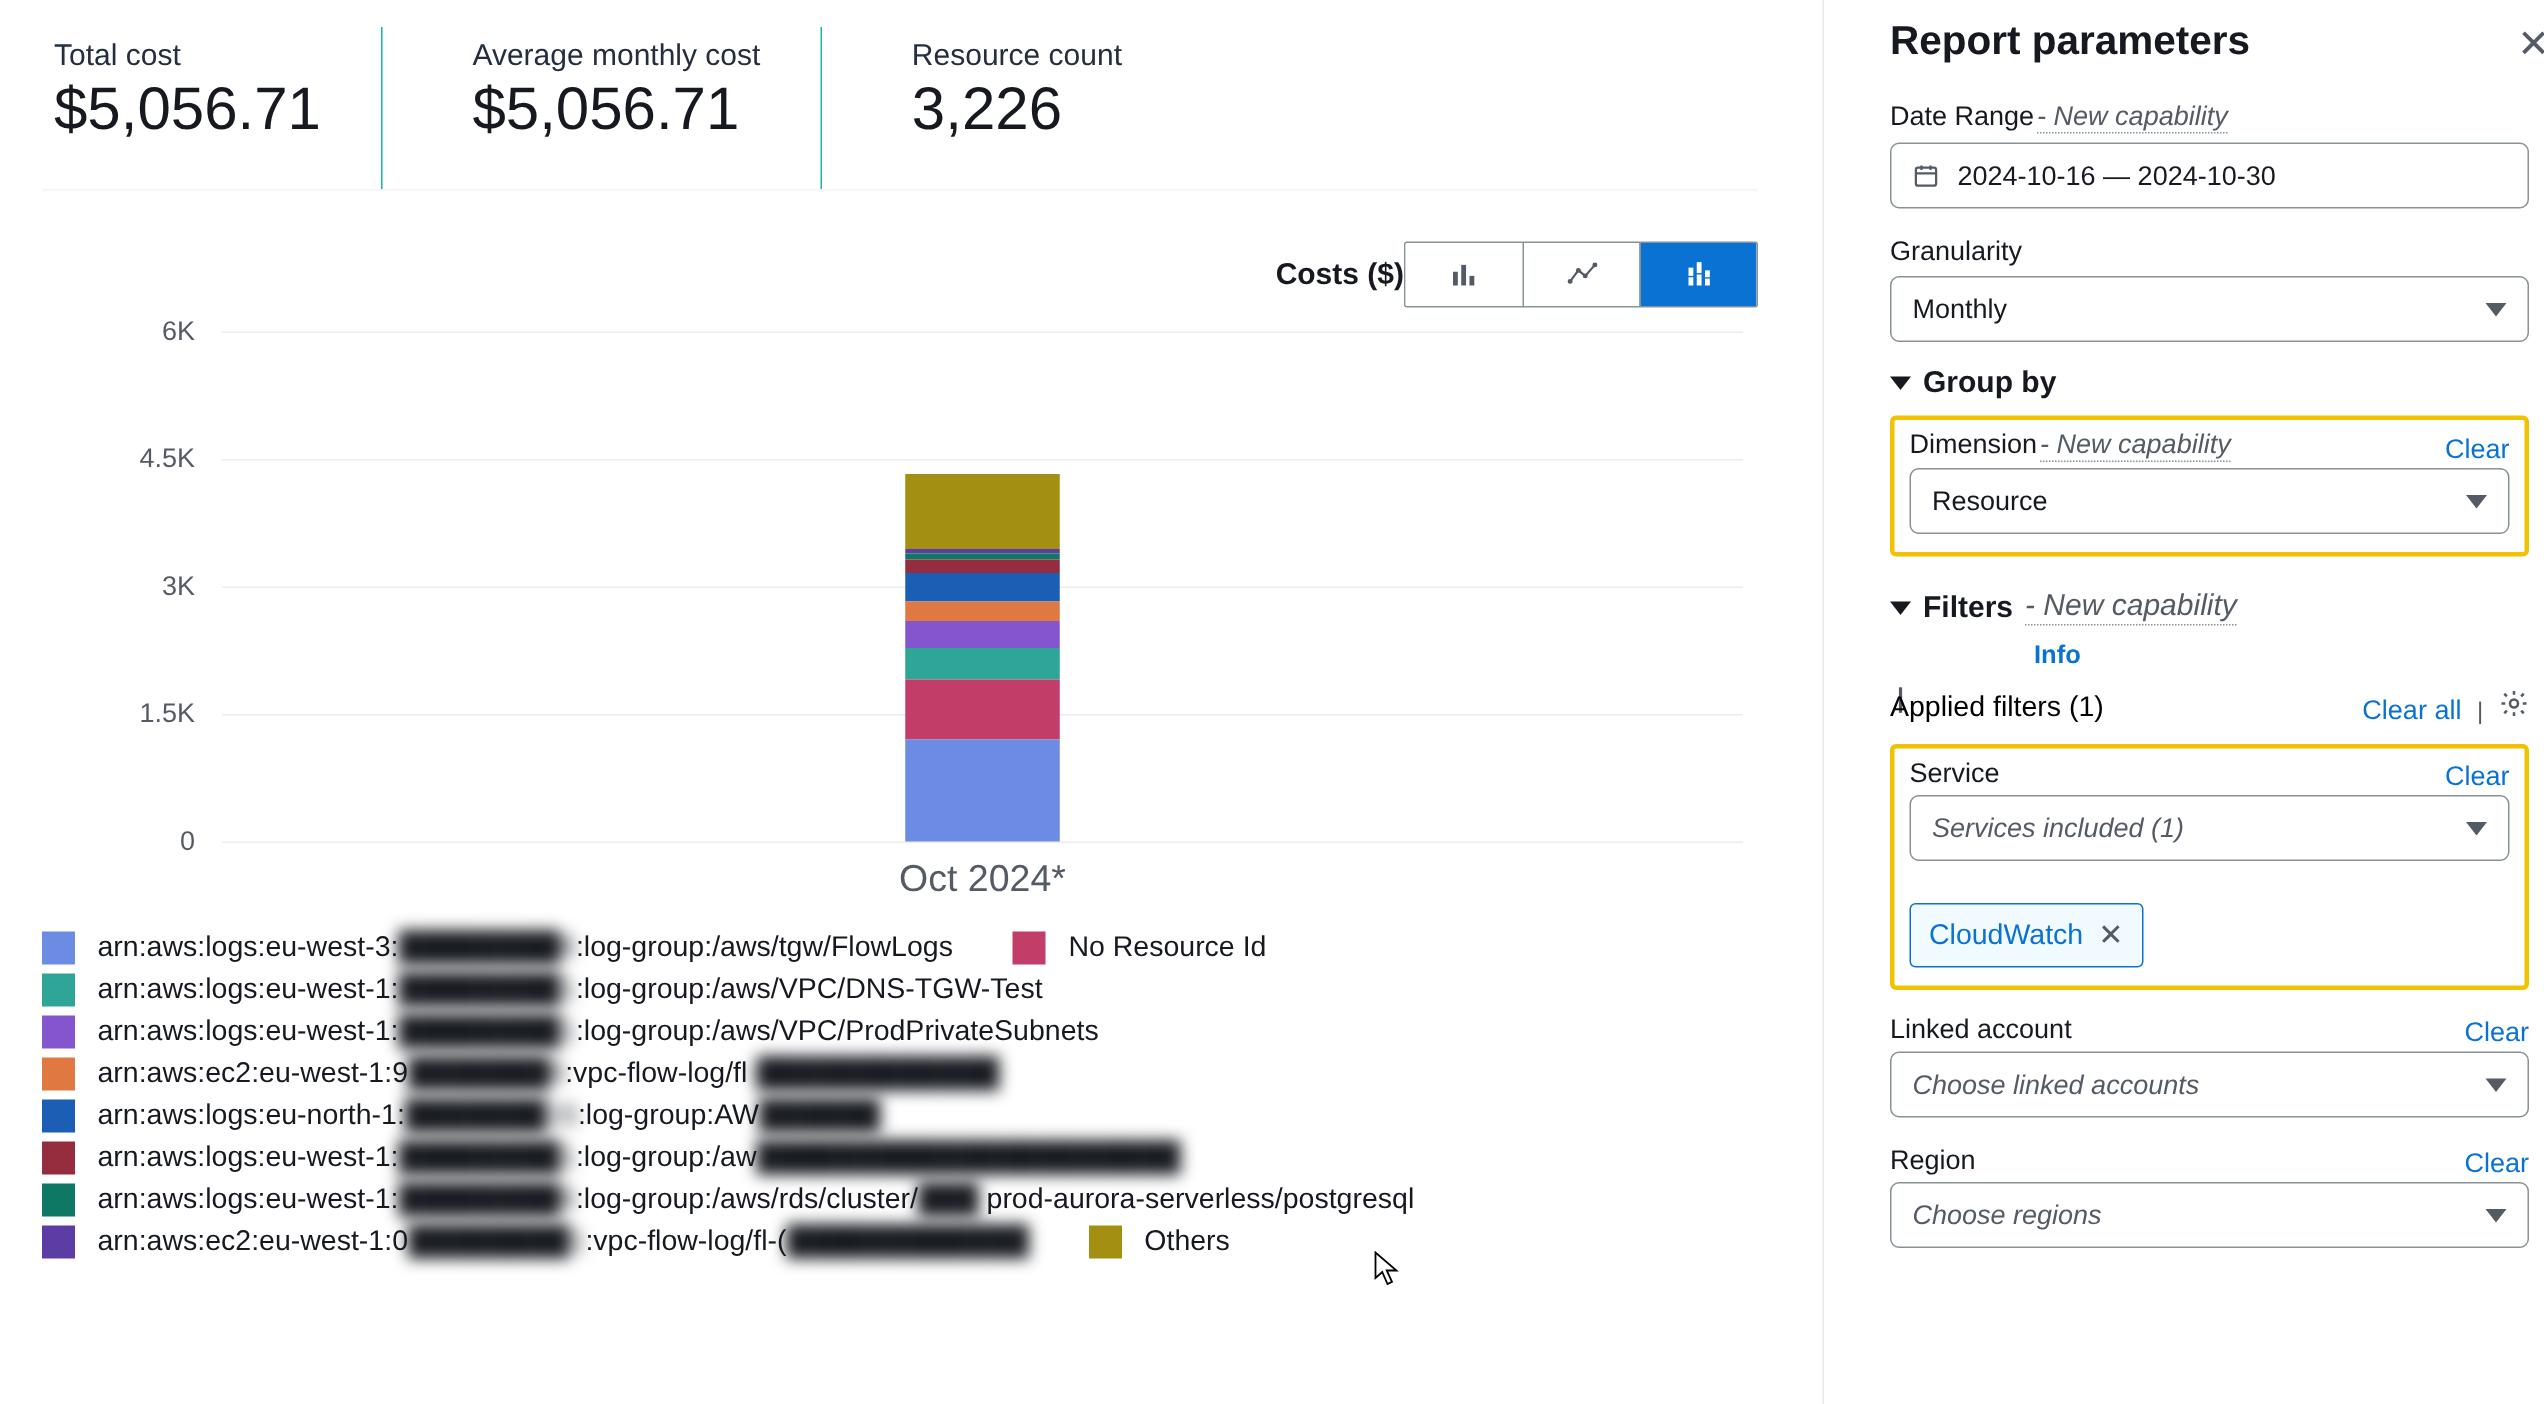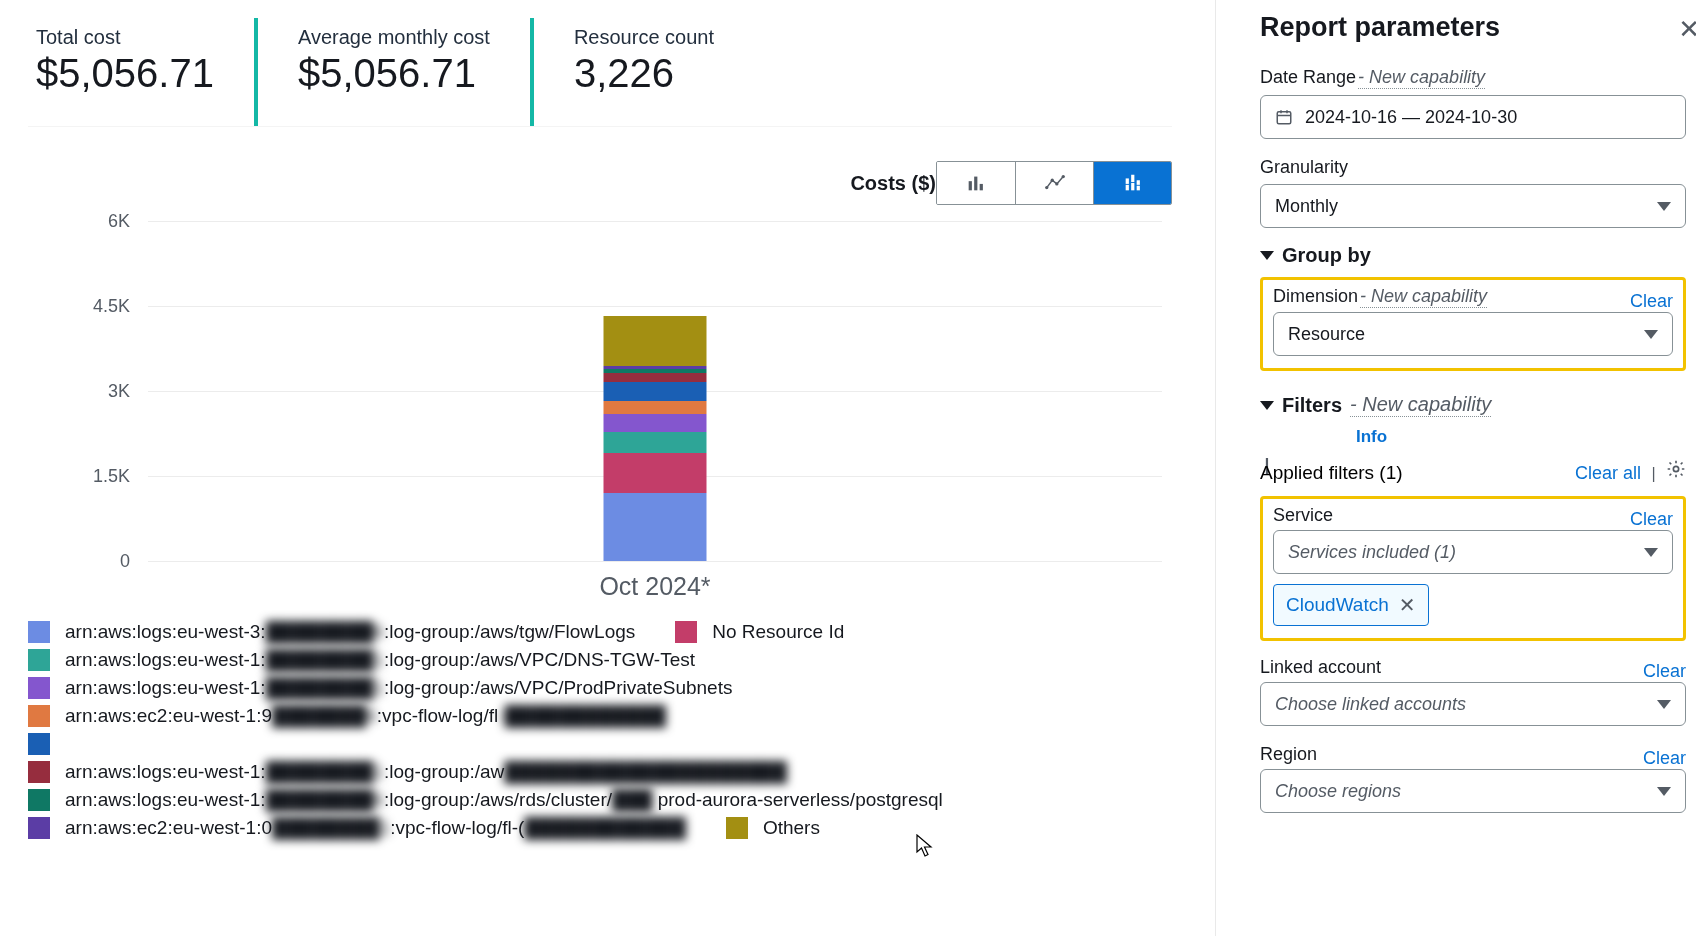--- a/index.html
+++ b/index.html
@@ -6,21 +6,21 @@
   body { width: 1696px; height: 936px; background: #ffffff; overflow: hidden; position: relative; }
 
   .main { position: absolute; left: 0; top: 0; width: 1200px; height: 936px; padding: 0 28px; overflow: hidden; }
   .right-panel { position: absolute; left: 1260px; top: 0; width: 436px; height: 936px; padding-right: 10px; }
   .panel-divider { position:absolute; left:1215px; top:0; width:2px; height:936px; border-left:1px solid #e9e9e9; }
   .collapse-handle { position:absolute; left:1258px; top:450px; width:14px; height:30px; display:flex; align-items:center; justify-content:center; color:#545b64; font-size:18px; letter-spacing:-4px; cursor:pointer;}
 
   
   .summary-row { display:flex; gap:0; border-bottom: 1px solid #f4f4f4; padding-top:18px; }
   .summary-cell { padding: 8px 40px 30px 8px; }
-  .summary-cell + .summary-cell { border-left: 4px solid #14b8a6; padding-left: 40px;}
+  .summary-cell + .summary-cell { border-left: 1px solid #14b8a6; padding-left: 60px;}
   .summary-label { font-size: 20px; color:#232f3e; margin-bottom: 2px; }
   .summary-value { font-size: 40px; font-weight: 400; color:#16191f; }
 
   
   .chart-header { display:flex; justify-content:flex-end; align-items:center; margin-top:34px;}
   .chart-title { font-size: 20px; font-weight: 700; color:#16191f;}
   .chart-type-buttons { display:flex; border:1px solid #879196; border-radius:2px; overflow:hidden; }
   .chart-type-btn { width:78px; height:42px; display:flex; align-items:center; justify-content:center; background:#fff; border:none; cursor:pointer; }
   .chart-type-btn + .chart-type-btn { border-left:1px solid #879196; }
   .chart-type-btn.active { background:#0972d3; }
@@ -45,29 +45,29 @@
   .swatch { width:22px; height:22px; flex:0 0 22px; }
   .blur { filter: blur(5px); }
 
   
   .panel-title { font-size:27px; font-weight:700; color:#16191f; margin-top:12px; margin-bottom:24px;}
   .close-x { position:absolute; right:-4px; top:14px; font-size:26px; color:#545b64; cursor:pointer;}
   .section-hdr { display:flex; align-items:center; gap:8px; font-size:20px; font-weight:700; color:#16191f; margin-top:16px; margin-bottom:10px; cursor:pointer;}
   .caret { width:0; height:0; border-left:7px solid transparent; border-right:7px solid transparent; border-top:9px solid #16191f; }
   .field-label { font-size:18px; color:#16191f; margin-bottom:6px; display:flex; gap:2px; align-items:baseline;}
   .field-label .italic { font-style:italic; border-bottom:1px dotted #879196; color:#545b64; font-weight:400;}
-  .label-row { display:flex; justify-content:space-between; align-items:flex-end; }
+  .label-row { display:flex; justify-content:space-between; align-items:center; }
   .link { color:#0972d3; font-size:18px; cursor:pointer; }
   .link-sm { color:#0972d3; font-size:17px; font-weight:700; cursor:pointer;}
   .input-box { display:flex; align-items:center; gap:12px; height:44px; border:1px solid #879196; border-radius:6px; padding:0 14px; background:#fff; font-size:18px; color:#16191f; cursor:pointer;}
   .input-box.italic { font-style:italic; color:#545b64; }
   .select-arrow { margin-left:auto; width:0; height:0; border-left:7px solid transparent; border-right:7px solid transparent; border-top:9px solid #545b64; }
   .cal-icon { width:18px; height:18px; }
   .highlight { border:3px solid #f2c200; border-radius:4px; padding:6px 10px 12px 10px; background:#fff; margin-top:6px;}
-  .token { display:inline-flex; align-items:center; gap:10px; border:1px solid #0972d3; background:#f1faff; color:#0972d3; font-size:19px; padding:8px 12px; border-radius:4px; margin-top:10px;}
+  .token { display:inline-flex; align-items:center; gap:10px; border:1px solid #0972d3; background:#f1faff; color:#0972d3; font-size:19px; padding:8px 12px; border-radius:4px; margin-top:28px;}
   .token .tx { color:#545b64; cursor:pointer; font-size:20px;}
   .gear { width:20px; height:20px; }
   .sep { margin:0 6px; color:#545b64;}
   .mb12{margin-bottom:12px;} .mb18{margin-bottom:18px;}
 
   
   .cursor { position:absolute; width:18px; height:24px; pointer-events:none; }
 
 </style>
 </head>
@@ -179,20 +179,21 @@
       </div>
       <div style="width: 100%;">
         <div class="legend-item">
           <span class="swatch" style="background: rgb(224, 121, 65);"></span>
           <span><span>arn:aws:ec2:eu-west-1:9</span><span class="blur">███████6</span><span>:vpc-flow-log/fl</span><span class="blur">-████████████</span></span>
         </div>
       </div>
       <div style="width: 100%;">
         <div class="legend-item">
           <span class="swatch" style="background: rgb(26, 95, 180);"></span>
+          <span><span>arn:aws:logs:eu-north-1:</span><span class="blur">███████15</span><span>:log-group:AW</span><span class="blur">██████</span></span>
         </div>
       </div>
       <div style="width: 100%;">
         <div class="legend-item">
           <span class="swatch" style="background: rgb(150, 45, 62);"></span>
           <span><span>arn:aws:logs:eu-west-1:</span><span class="blur">████████1</span><span>:log-group:/aw</span><span class="blur">█████████████████████</span></span>
         </div>
       </div>
       <div style="width: 100%;">
         <div class="legend-item">

